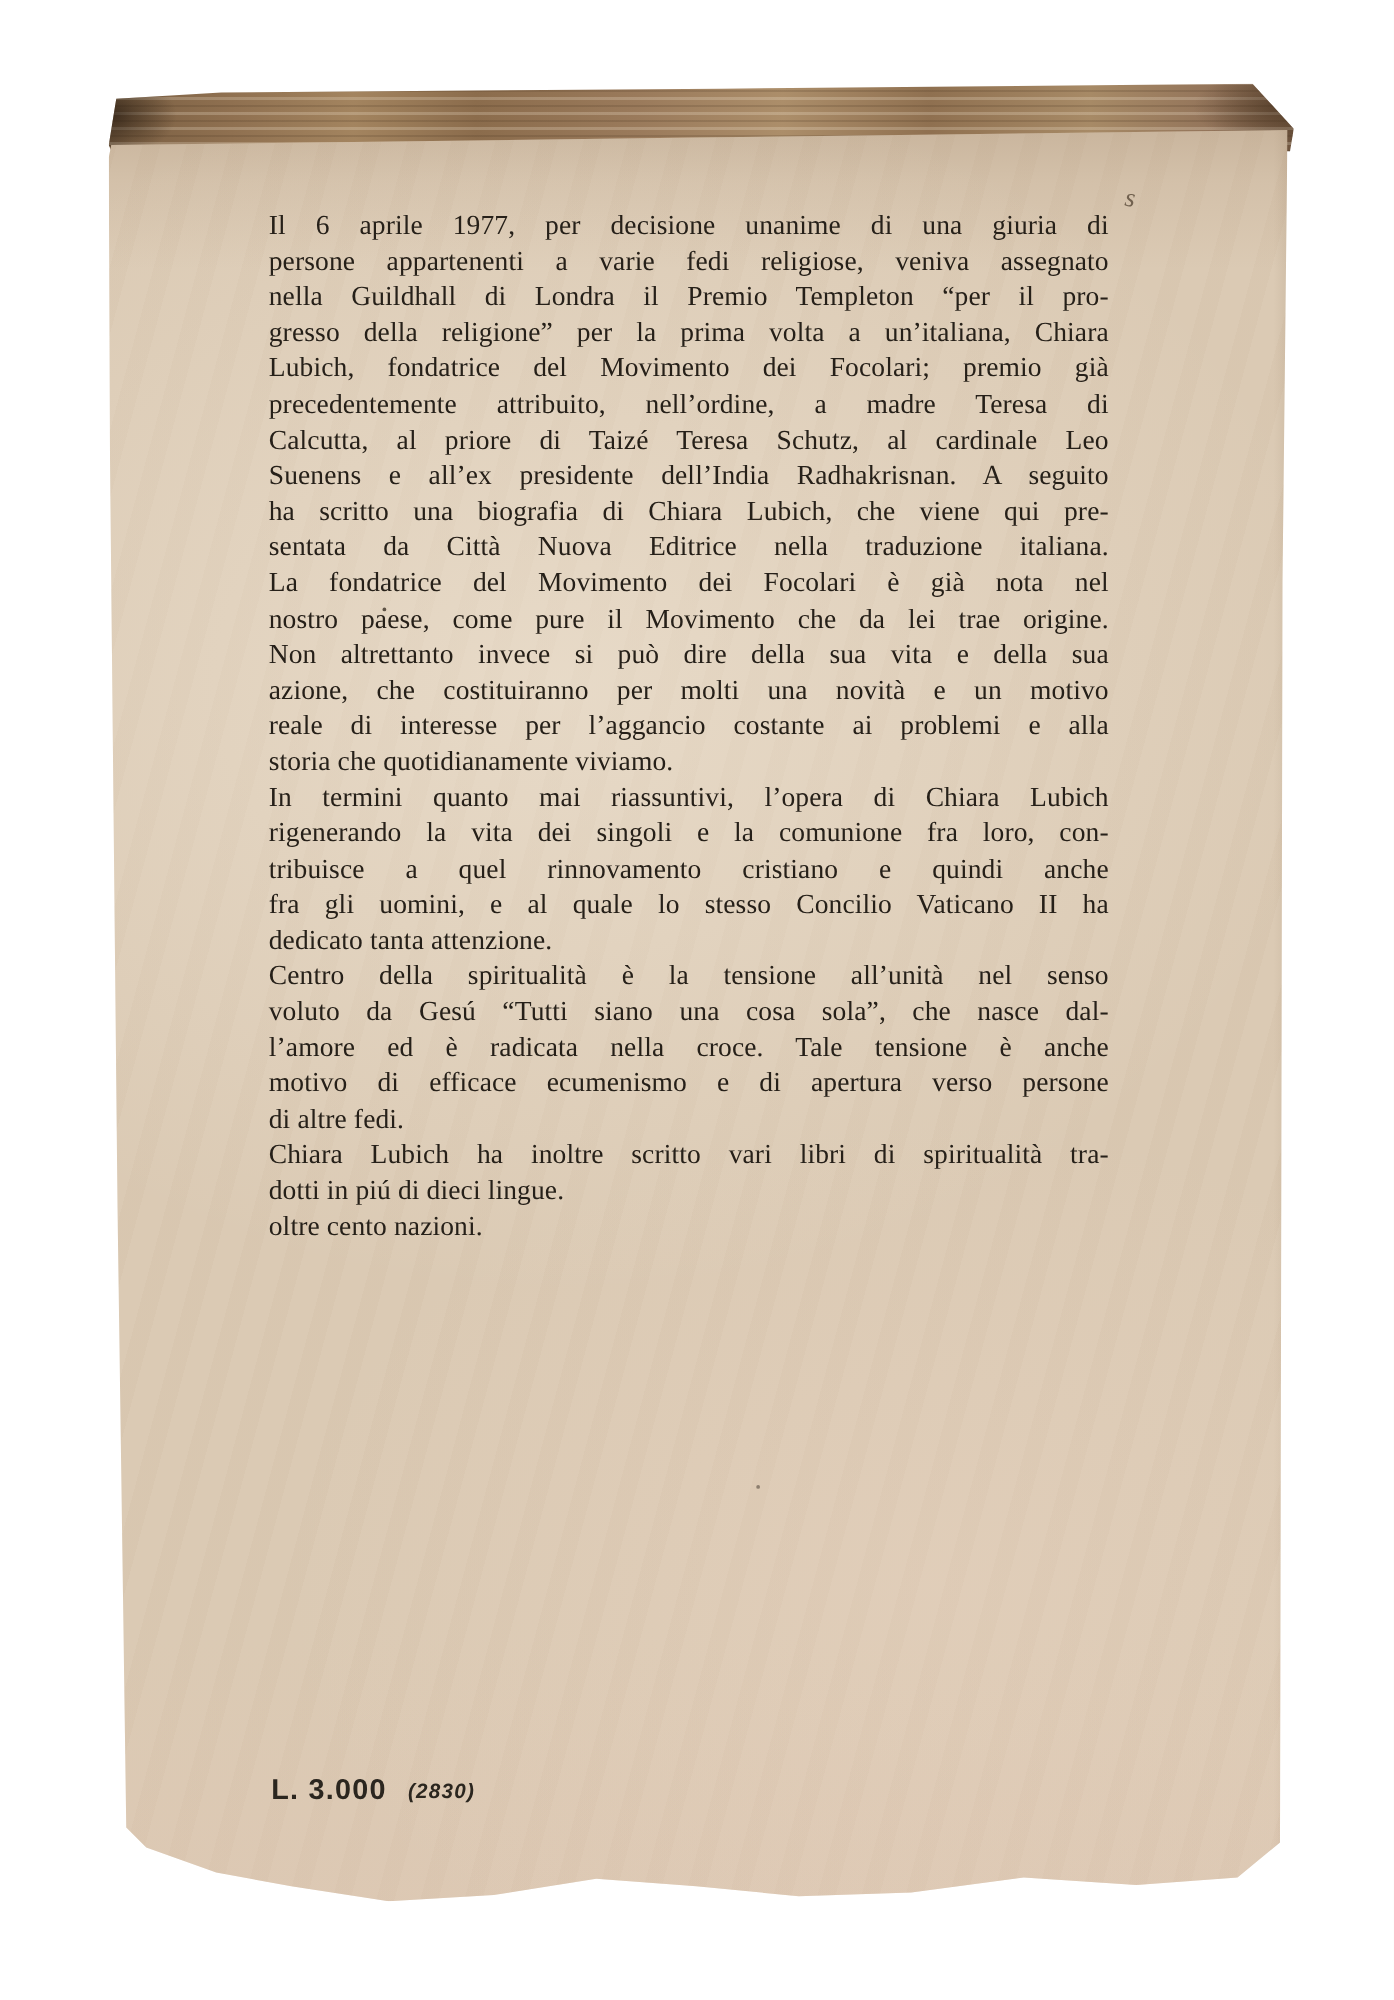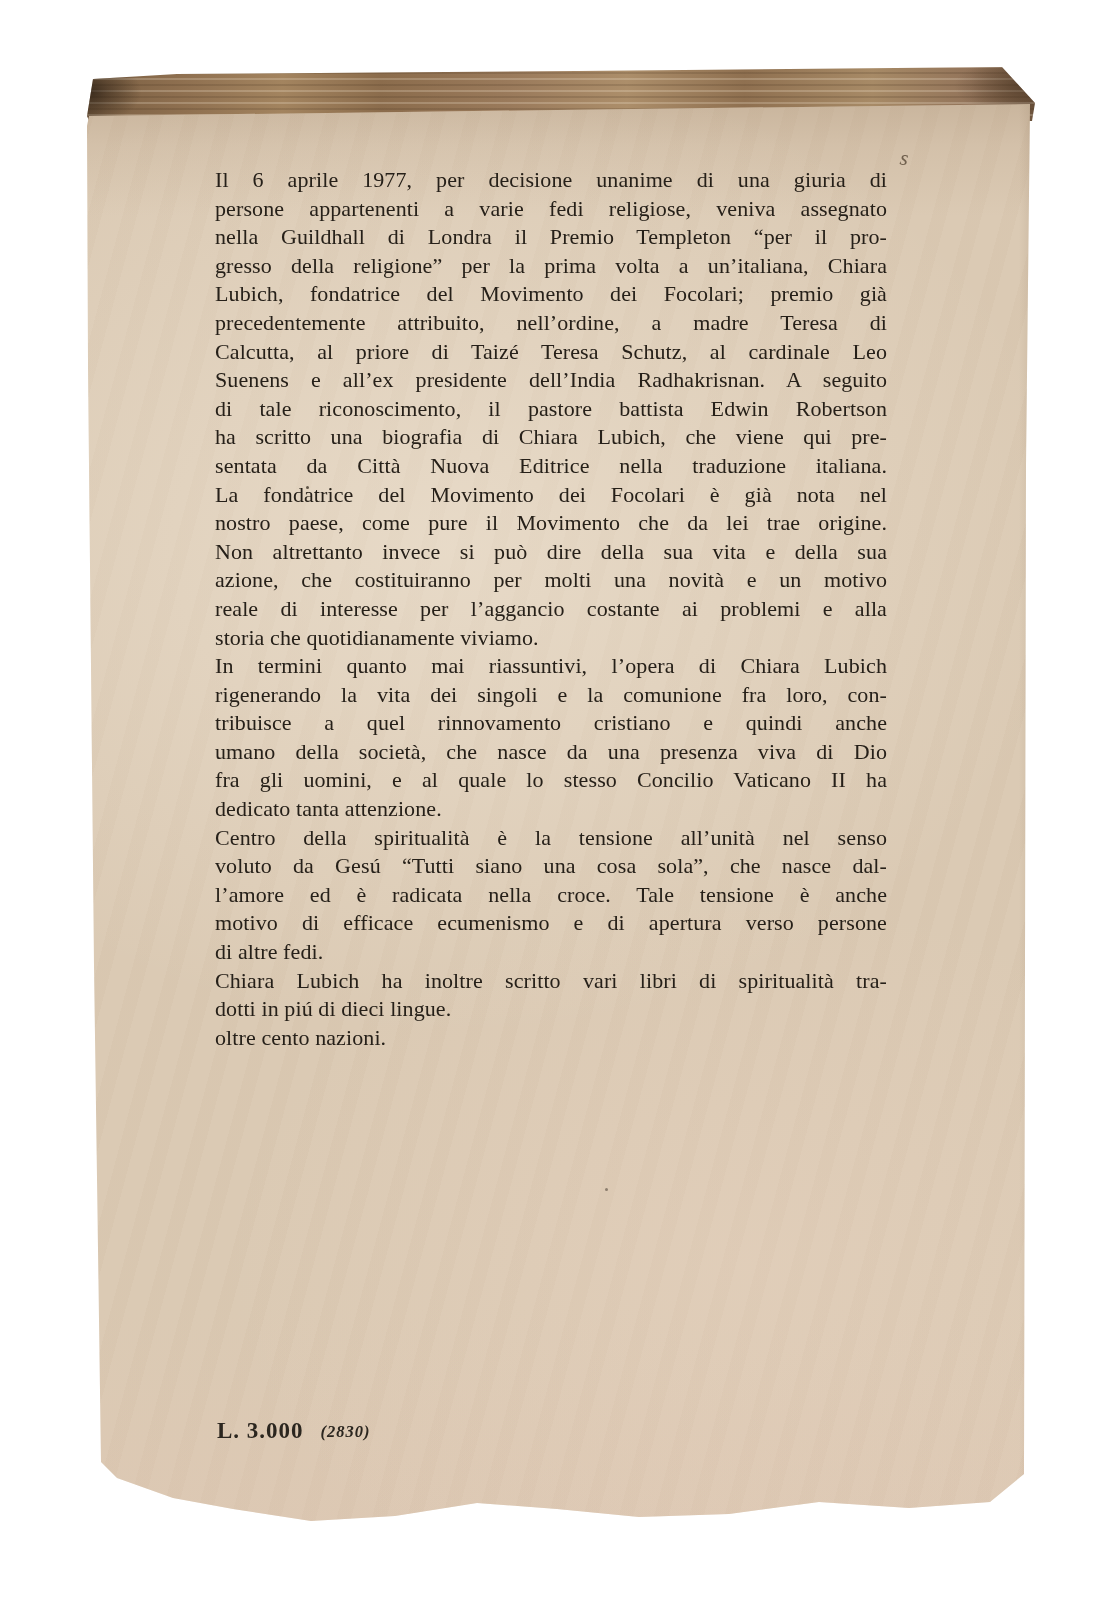--- a/index.html
+++ b/index.html
@@ -59,21 +59,21 @@
     line-height: 28.6px;
     letter-spacing: 0.1px;
   }
   .line { text-align: justify; text-align-last: justify; white-space: normal; }
   .line.para-end { text-align-last: left; }
 
   .price-line {
     position: absolute;
     left: 160px; top: 1352px;
     color: #2b261f;
-    font-family: Liberation Serif, serif;
+    font-family: Liberation Sans, sans-serif;
     white-space: nowrap;
     text-align: center;
   }
   .price-label { font-size: 23px; font-weight: 700; letter-spacing: 1px; }
   .price-code  { font-size: 16.5px; font-weight: 700; font-style: italic; letter-spacing: 1px; margin-left: 17px; position: relative; top: -1px; }
 
   .hand-mark {
     position: absolute;
     left: 843px; top: 80px;
     font-size: 21px; font-style: italic;
@@ -96,33 +96,31 @@
     <div class="cover">
       <div class="text-block">
           <div class="line">Il 6 aprile 1977, per decisione unanime di una giuria di</div>
           <div class="line">persone appartenenti a varie fedi religiose, veniva assegnato</div>
           <div class="line">nella Guildhall di Londra il Premio Templeton “per il pro-</div>
           <div class="line">gresso della religione” per la prima volta a un’italiana, Chiara</div>
           <div class="line">Lubich, fondatrice del Movimento dei Focolari; premio già</div>
           <div class="line">precedentemente attribuito, nell’ordine, a madre Teresa di</div>
           <div class="line">Calcutta, al priore di Taizé Teresa Schutz, al cardinale Leo</div>
           <div class="line">Suenens e all’ex presidente dell’India Radhakrisnan. A seguito</div>
-          <div class="line">di tale riconoscimento, il pastore battista Edwin Robertson</div>
           <div class="line">ha scritto una biografia di Chiara Lubich, che viene qui pre-</div>
           <div class="line">sentata da Città Nuova Editrice nella traduzione italiana.</div>
           <div class="line">La fondatrice del Movimento dei Focolari è già nota nel</div>
           <div class="line">nostro paese, come pure il Movimento che da lei trae origine.</div>
           <div class="line">Non altrettanto invece si può dire della sua vita e della sua</div>
           <div class="line">azione, che costituiranno per molti una novità e un motivo</div>
           <div class="line">reale di interesse per l’aggancio costante ai problemi e alla</div>
           <div class="line para-end">storia che quotidianamente viviamo.</div>
           <div class="line">In termini quanto mai riassuntivi, l’opera di Chiara Lubich</div>
           <div class="line">rigenerando la vita dei singoli e la comunione fra loro, con-</div>
           <div class="line">tribuisce a quel rinnovamento cristiano e quindi anche</div>
-          <div class="line">umano della società, che nasce da una presenza viva di Dio</div>
           <div class="line">fra gli uomini, e al quale lo stesso Concilio Vaticano II ha</div>
           <div class="line para-end">dedicato tanta attenzione.</div>
           <div class="line">Centro della spiritualità è la tensione all’unità nel senso</div>
           <div class="line">voluto da Gesú “Tutti siano una cosa sola”, che nasce dal-</div>
           <div class="line">l’amore ed è radicata nella croce. Tale tensione è anche</div>
           <div class="line">motivo di efficace ecumenismo e di apertura verso persone</div>
           <div class="line para-end">di altre fedi.</div>
           <div class="line">Chiara Lubich ha inoltre scritto vari libri di spiritualità tra-</div>
           <div class="line para-end">dotti in piú di dieci lingue.</div>
           <div class="line para-end">oltre cento nazioni.</div>

